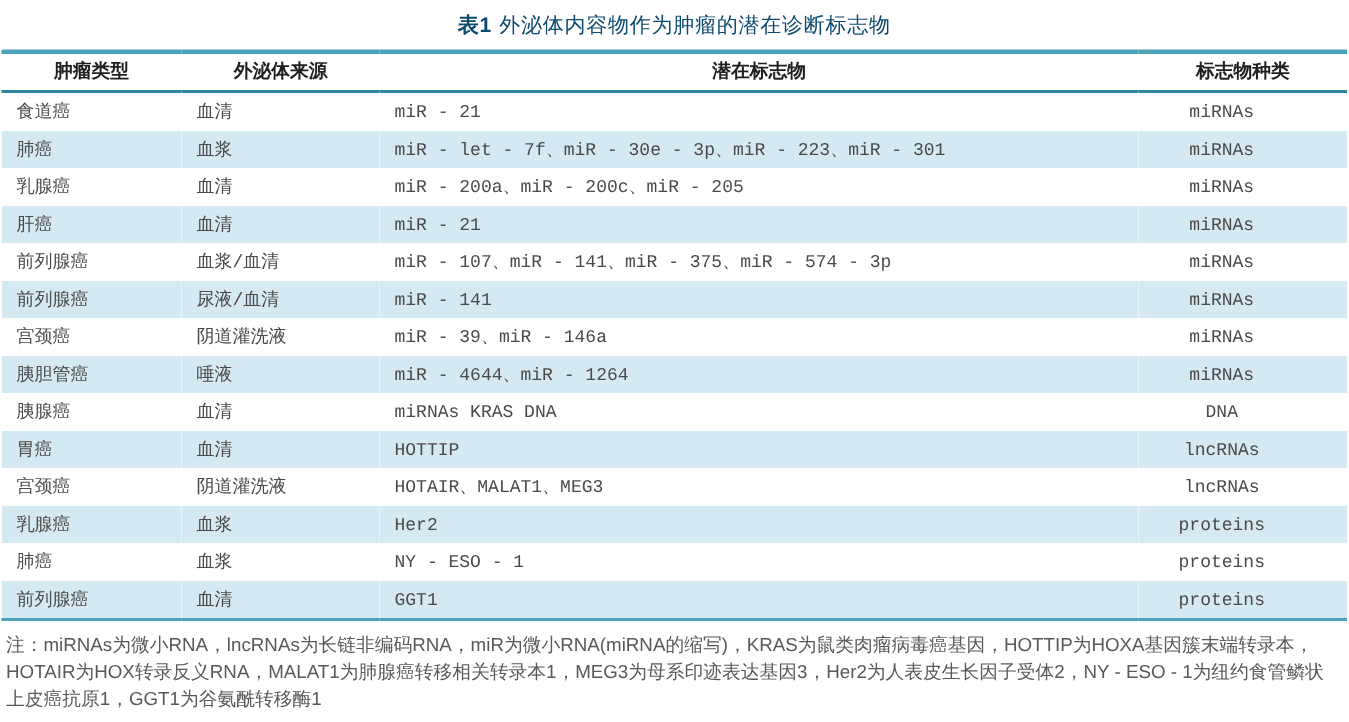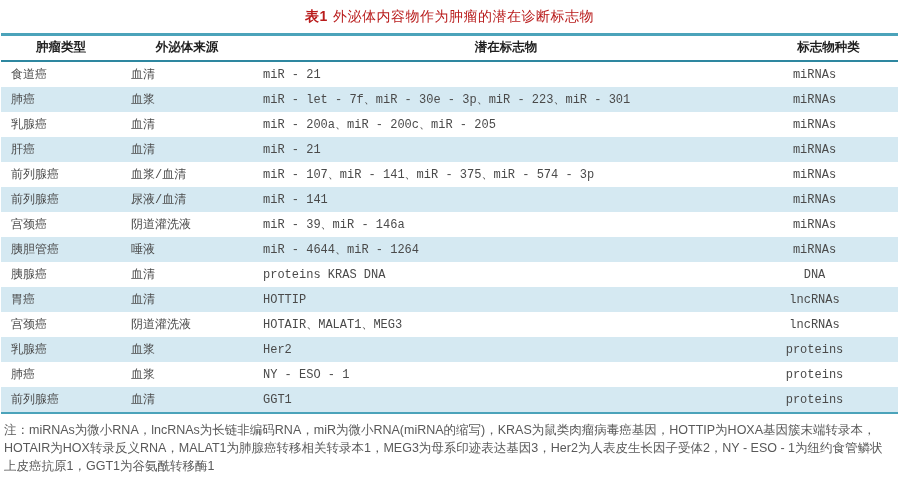--- a/index.html
+++ b/index.html
@@ -13,21 +13,21 @@
   }
   .page {
     width: 899px;
     height: 481px;
     box-sizing: border-box;
   }
   .title {
     text-align: center;
     padding: 8px 0 7px 0;
     font-size: 14px;
-    color: #b91c1c;
+    color: #0c4a6e;
     letter-spacing: 0.5px;
   }
   .title .title-label {
     font-weight: bold;
     margin-right: 5px;
   }
   table.marker-table {
     width: 897px;
     margin-left: 1px;
     border-collapse: collapse;
@@ -142,21 +142,21 @@
         </tr>
         <tr>
           <td class="cell-type">胰胆管癌</td>
           <td class="cell-source">唾液</td>
           <td class="cell-marker">miR - 4644、miR - 1264</td>
           <td class="cell-kind">miRNAs</td>
         </tr>
         <tr>
           <td class="cell-type">胰腺癌</td>
           <td class="cell-source">血清</td>
-          <td class="cell-marker">proteins KRAS DNA</td>
+          <td class="cell-marker">miRNAs KRAS DNA</td>
           <td class="cell-kind">DNA</td>
         </tr>
         <tr>
           <td class="cell-type">胃癌</td>
           <td class="cell-source">血清</td>
           <td class="cell-marker">HOTTIP</td>
           <td class="cell-kind">lncRNAs</td>
         </tr>
         <tr>
           <td class="cell-type">宫颈癌</td>

